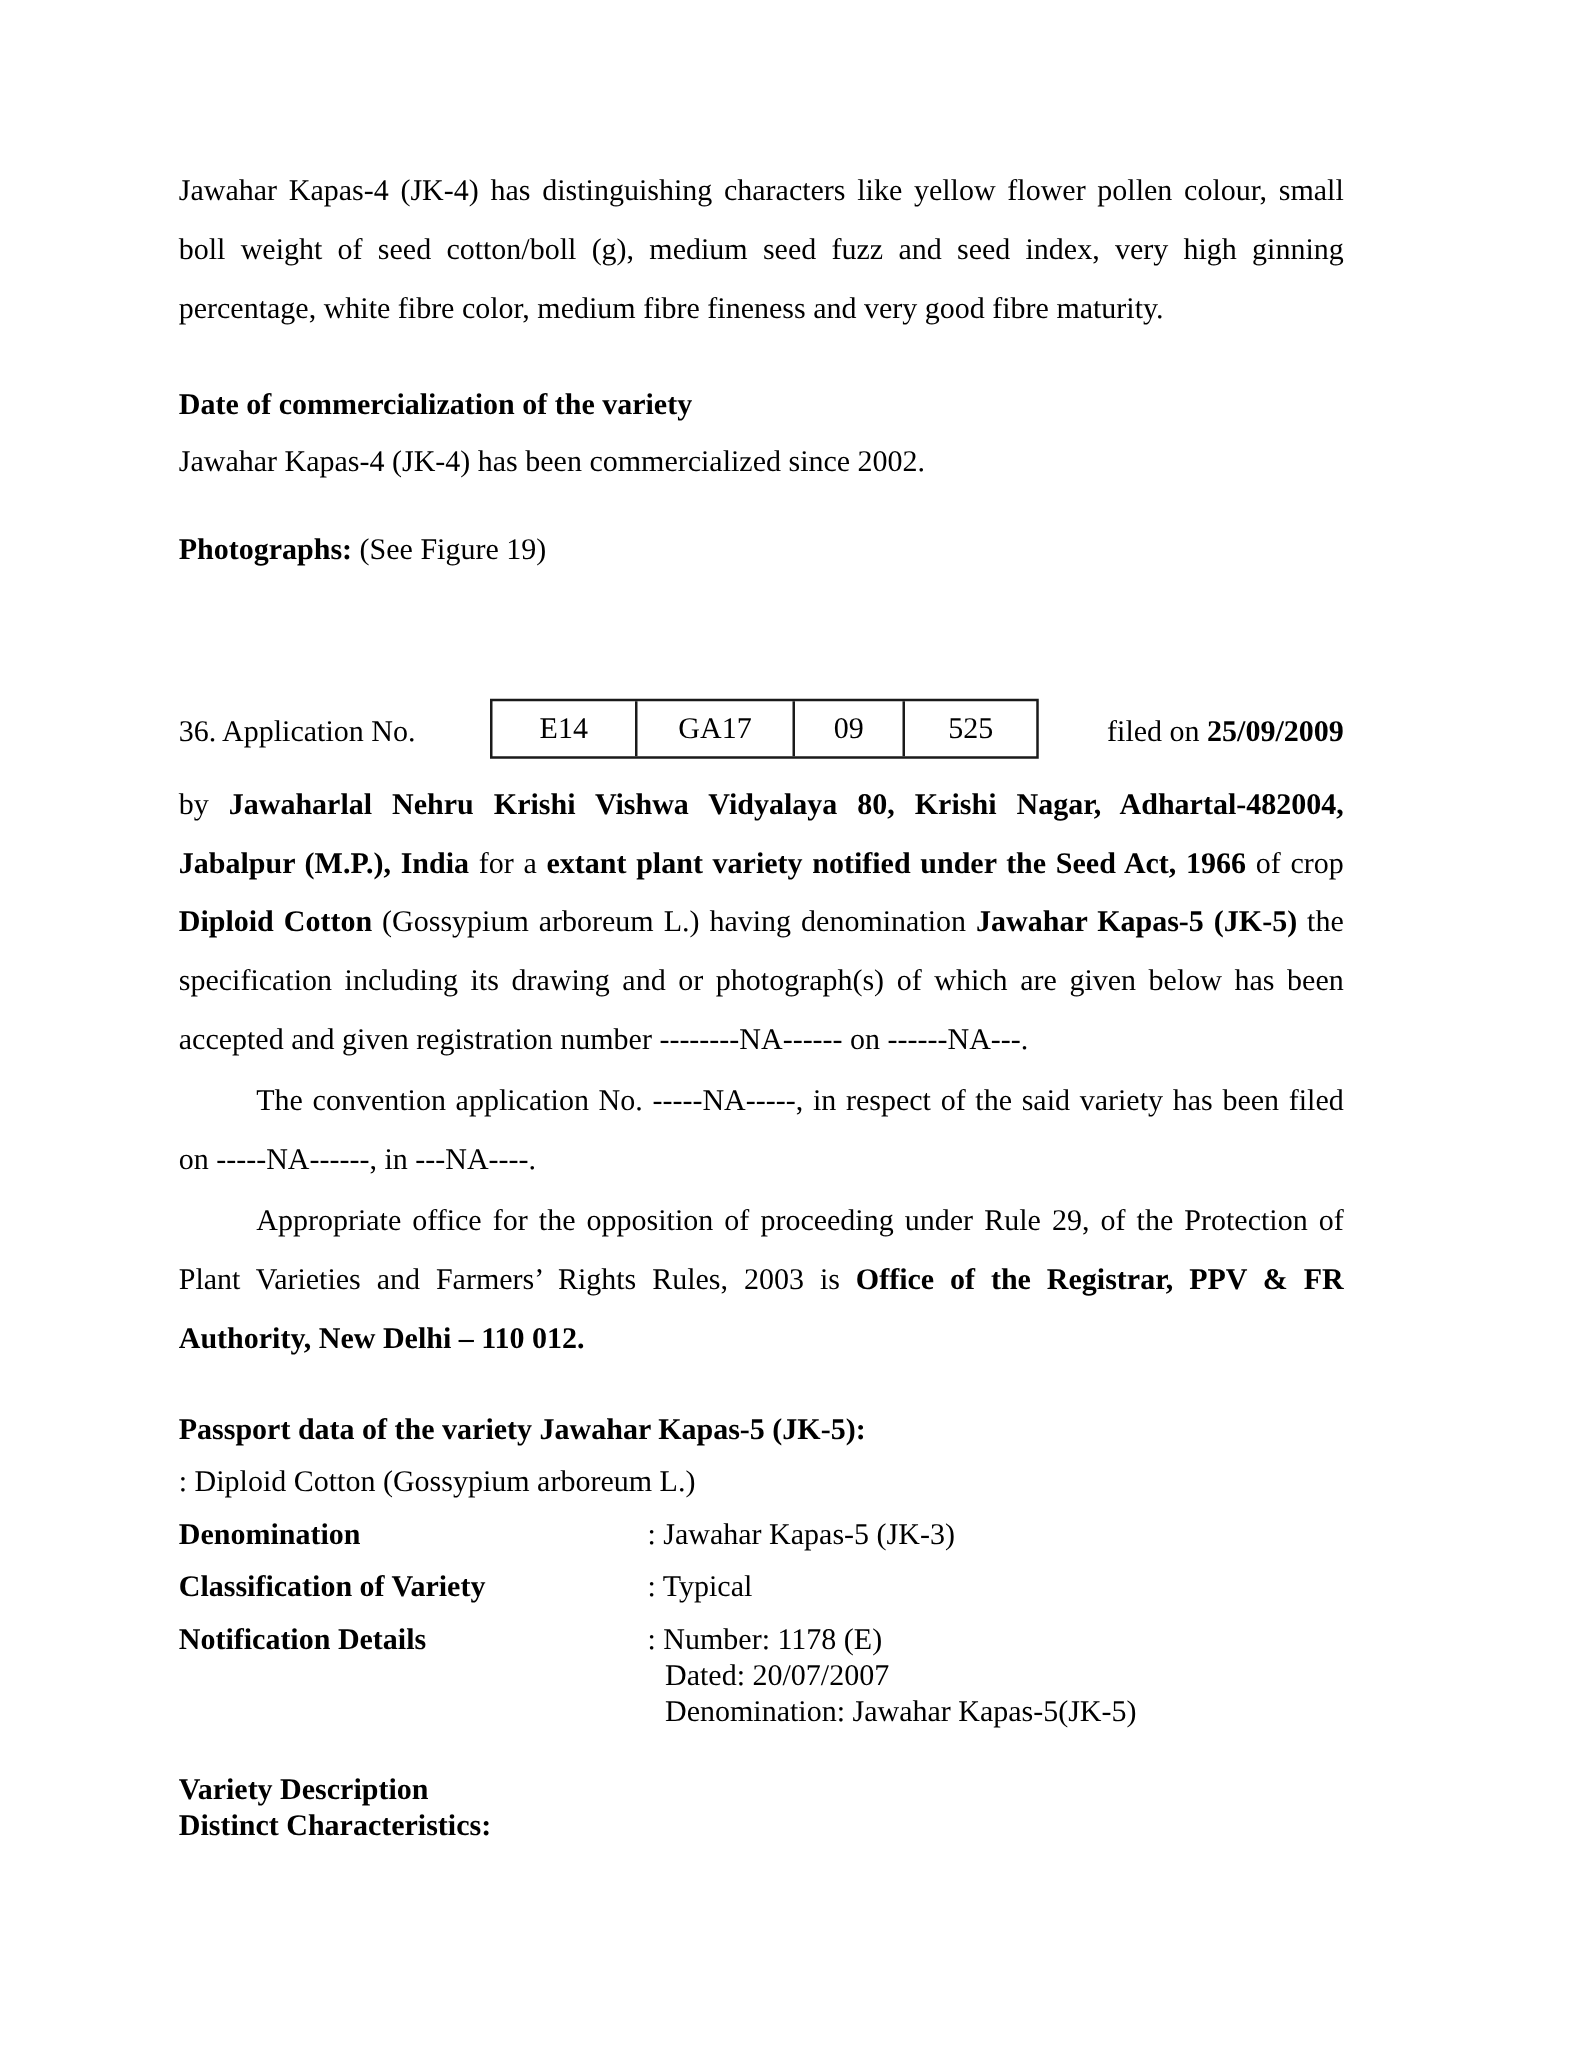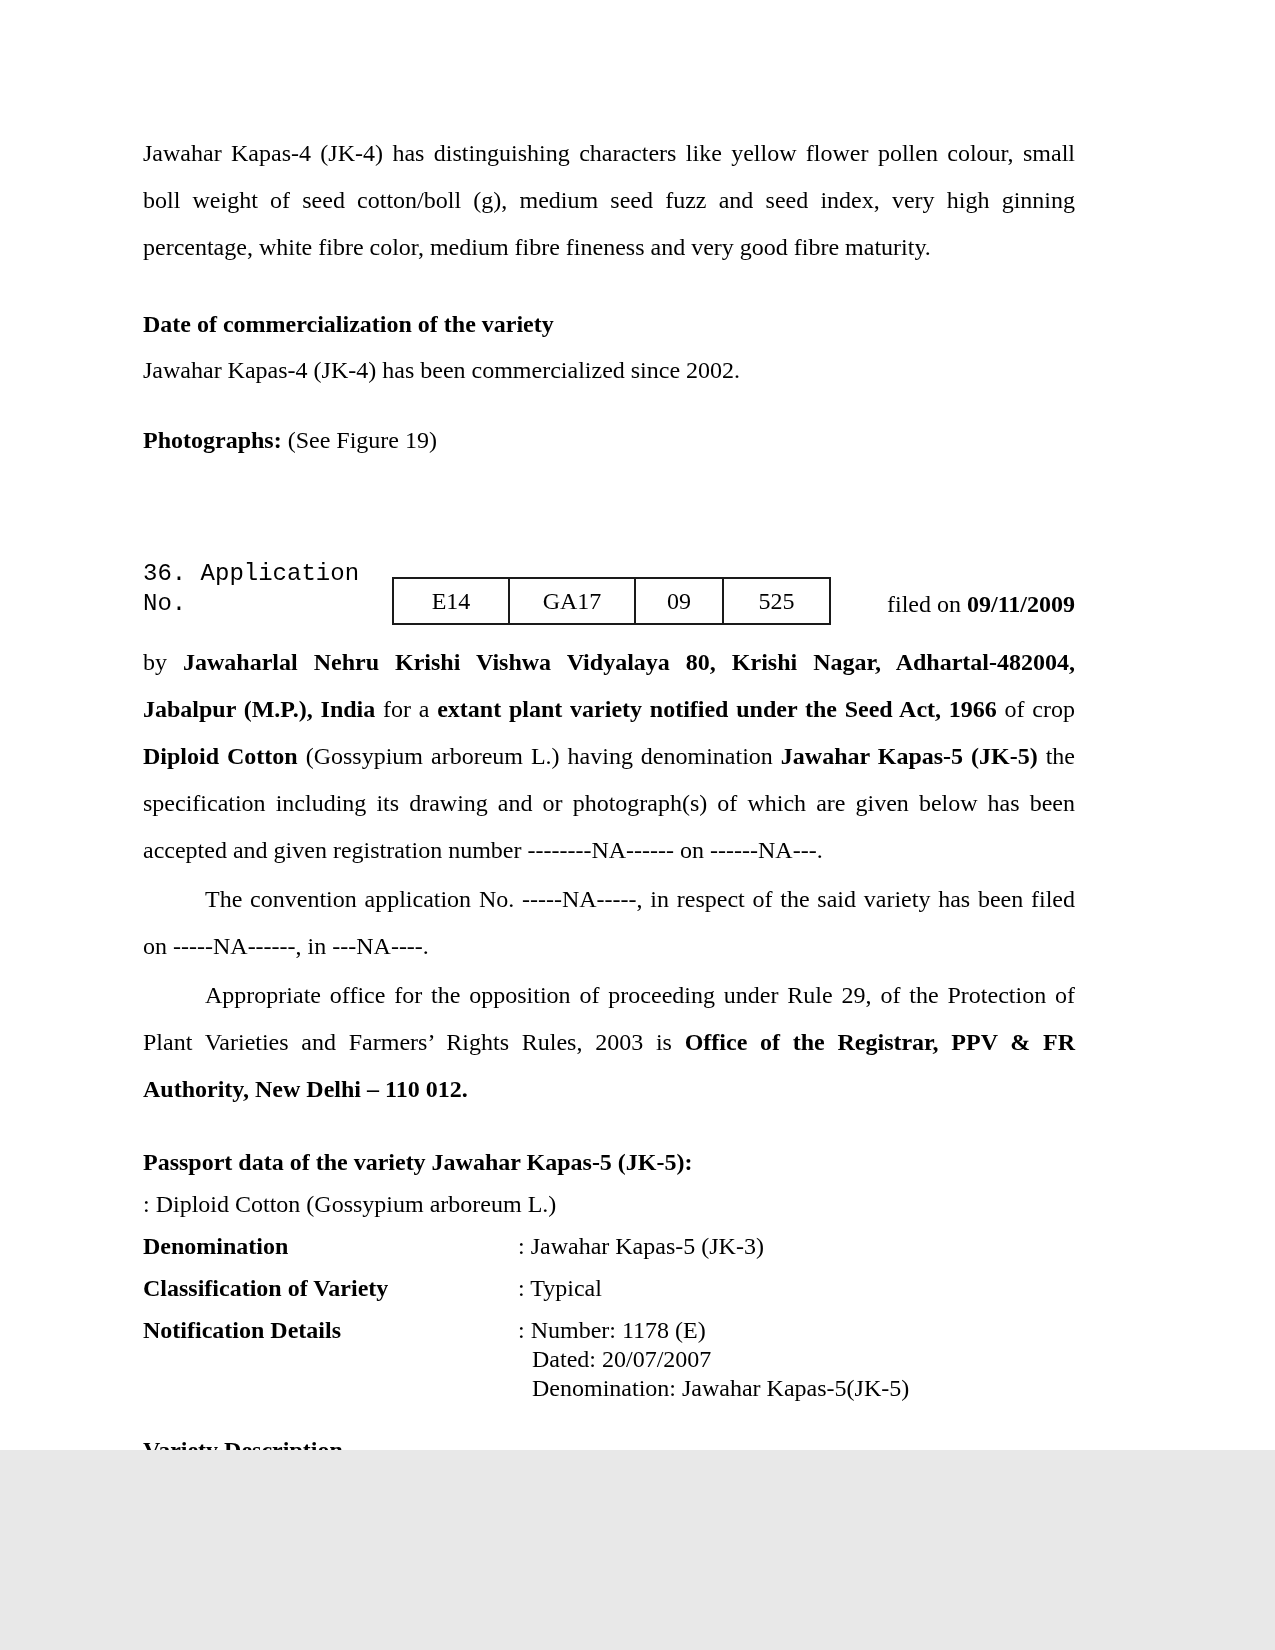--- a/index.html
+++ b/index.html
@@ -1,19 +1,19 @@
 <!DOCTYPE html>
 <html><head>
 <meta charset="utf-8">
 <style>
   html, body { margin: 0; padding: 0; background: #e8e8e8; }
   .page {
     position: relative;
     width: 1275px;
-    height: 1450px;
+    height: 1650px;
     margin: 0 auto;
     background: #ffffff;
     box-sizing: border-box;
     padding: 130px 200px 0 143px;
     font-family: "Liberation Serif", "DejaVu Serif", serif;
     font-size: 24px;
     color: #000000;
     overflow: hidden;
   }
   .b { font-weight: bold; }
@@ -35,21 +35,20 @@
   .app-row {
     display: flex;
     align-items: flex-end;
     margin-top: 104px;
   }
   .app-label {
     width: 249px;
     line-height: 30px;
     margin-bottom: 6px;
     flex: 0 0 auto;
-    font-family: Liberation Mono, monospace;
   }
   .code-table {
     display: flex;
     border: 2px solid #1a1a1a;
     height: 44px;
     flex: 0 0 auto;
   }
   .code-cell {
     display: flex;
     align-items: center;
@@ -107,21 +106,21 @@
   <p class="photographs-line"><span class="b">Photographs:</span><span> (See Figure 19)</span></p>
 
   <div class="app-row">
     <span class="app-label">36. Application No.</span>
     <div class="code-table">
       <div class="code-cell c0">E14</div>
       <div class="code-cell c1">GA17</div>
       <div class="code-cell c2">09</div>
       <div class="code-cell c3">525</div>
     </div>
-    <span class="filed-on"><span>filed on </span><span class="b">09/11/2009</span></span>
+    <span class="filed-on"><span>filed on </span><span class="b">25/09/2009</span></span>
   </div>
 
   <p class="body-par grant-par"><span>by </span><span class="b">Jawaharlal Nehru Krishi Vishwa Vidyalaya 80, Krishi Nagar, Adhartal-482004, Jabalpur (M.P.), India</span><span> for a </span><span class="b">extant plant variety notified under the Seed Act, 1966</span><span> of crop </span><span class="b">Diploid Cotton</span><span> (Gossypium arboreum L.) having denomination </span><span class="b">Jawahar Kapas-5 (JK-5)</span><span> the specification including its drawing and or photograph(s) of which are given below has been accepted and given registration number --------NA------ on ------NA---.</span></p>
 
   <p class="body-par indent-par">
     <span>The convention application No. -----NA-----, in respect of the said variety has been filed on -----NA------, in ---NA----.</span>
   </p>
 
   <p class="body-par indent-par"><span>Appropriate office for the opposition of proceeding under Rule 29, of the Protection of Plant Varieties and Farmers’ Rights Rules, 2003 is </span><span class="b">Office of the Registrar, PPV &amp; FR Authority, New Delhi – 110 012.</span></p>
 

